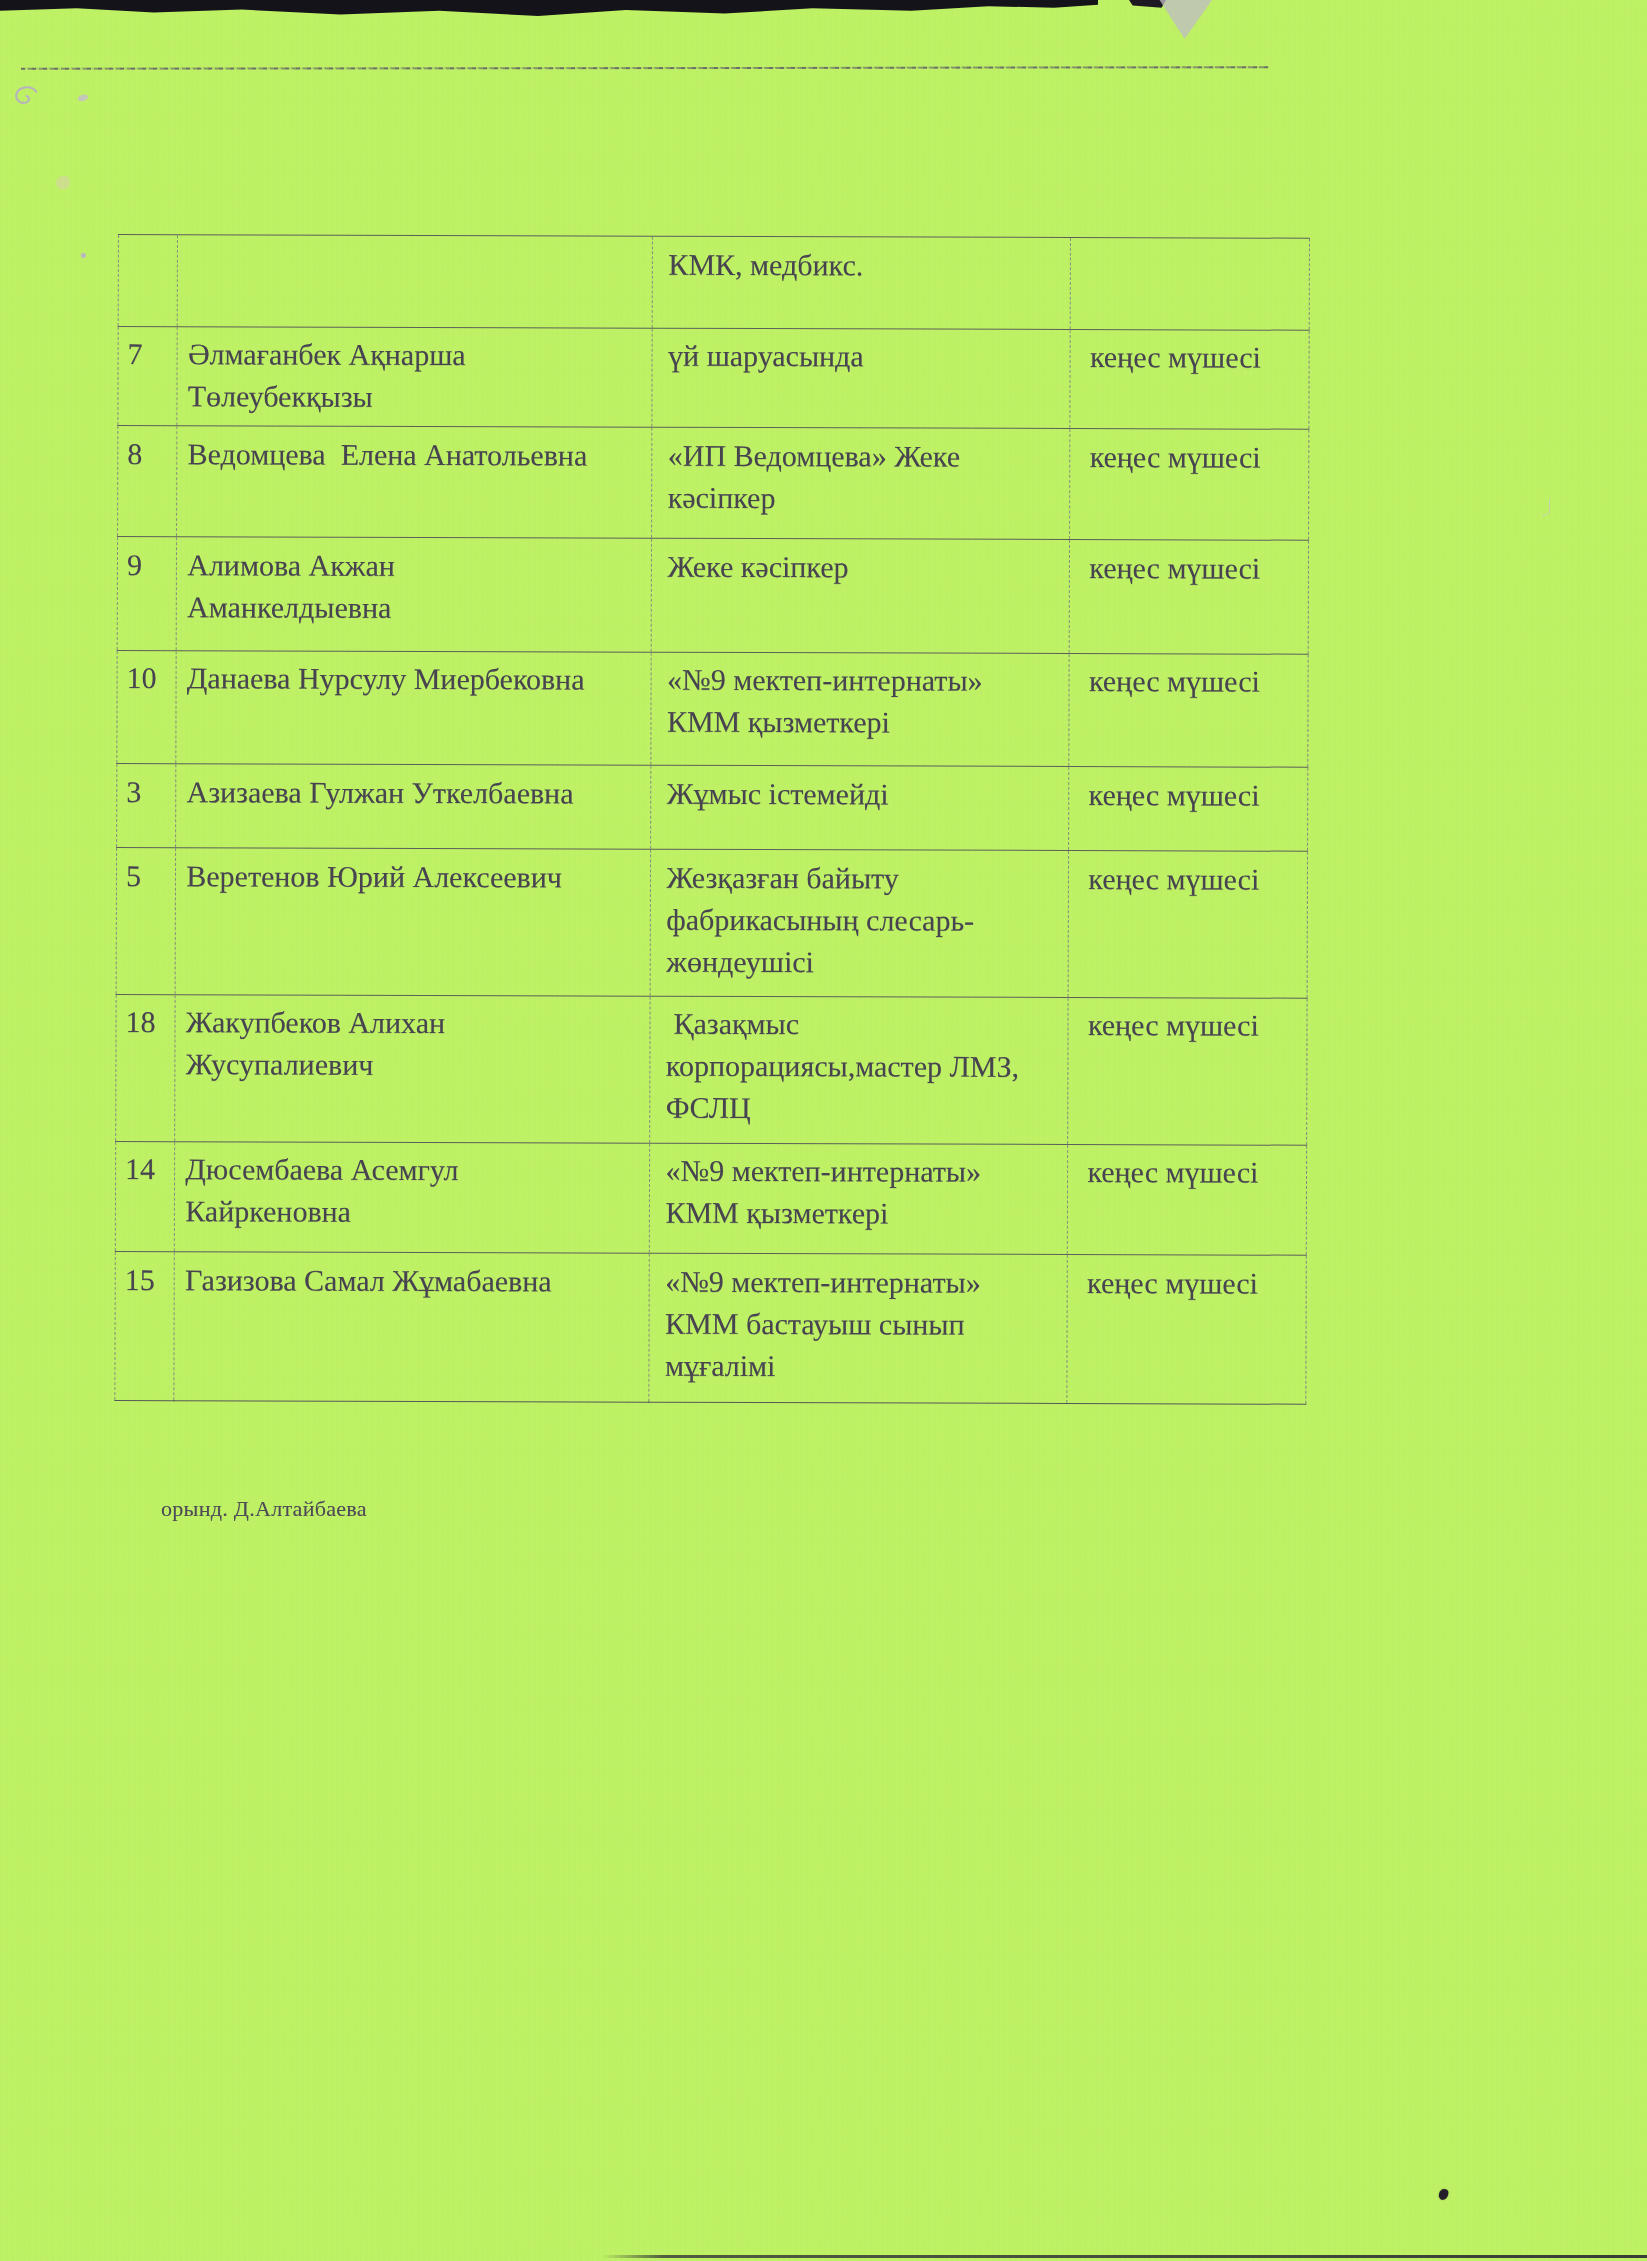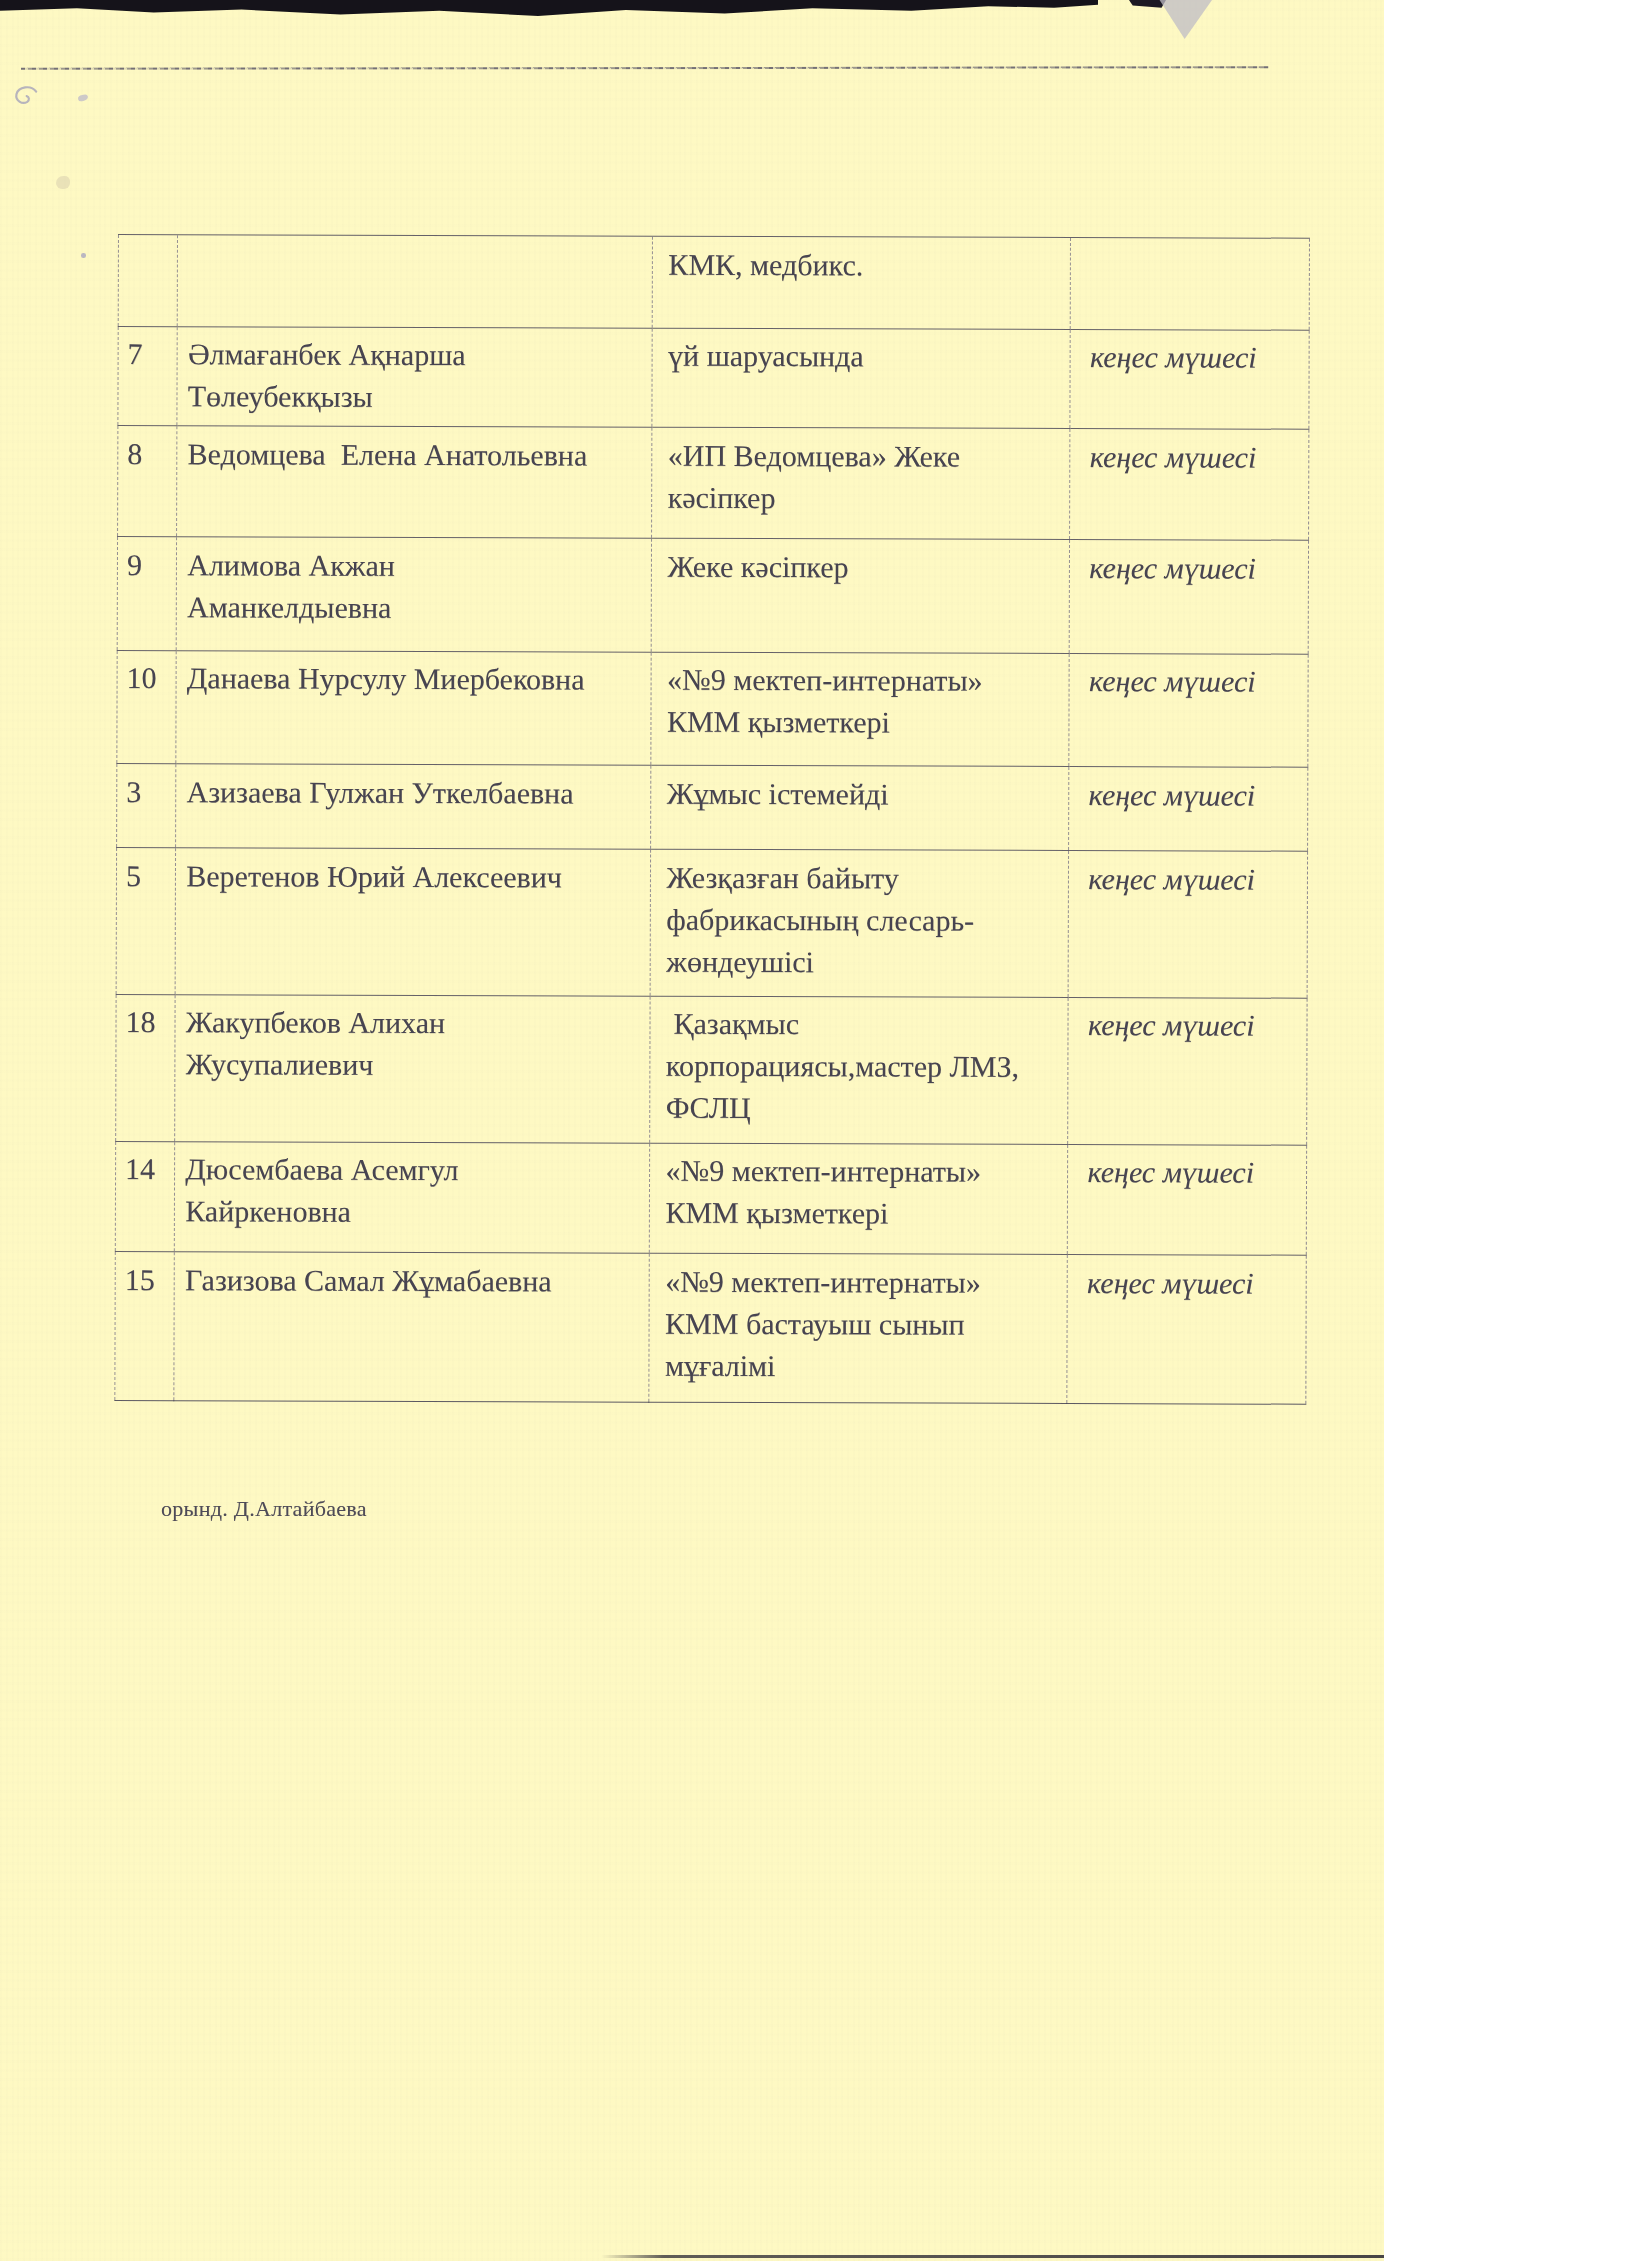--- a/index.html
+++ b/index.html
@@ -1,23 +1,23 @@
 <!DOCTYPE html>
 <html style="font-size:10.3px"><head>
 <meta charset="utf-8">
 <style>
   html, body {
     margin: 0;
     padding: 0;
   }
   .page {
     position: relative;
-    width: 1384px;
+    width: 1647px;
     height: 2261px;
-    background: #fef9c3;
+    background: #bef264;
     overflow: hidden;
     font-family: "Liberation Serif", "DejaVu Serif", serif;
     color: #474450;
   }
   .paper-texture {
     position: absolute;
     inset: 0;
     background-image:
       repeating-linear-gradient(90deg, rgba(120,114,132,0.015) 0 1.9px, rgba(0,0,0,0) 1.9px 5.8px),
       repeating-linear-gradient(0deg, rgba(150,144,160,0.012) 0 3.2px, rgba(0,0,0,0) 3.2px 9px);
@@ -122,21 +122,21 @@
     padding: 6.5px 7.8px 5.2px 10.3px;
     white-space: pre-wrap;
     overflow: hidden;
   }
   .members-table {
     border: 1.9px solid rgba(74,71,88,0.9);
     border-left: 1.3px dashed rgba(122,118,135,0.85);
     border-right: 1.3px dashed rgba(122,118,135,0.85);
   }
   .members-table td.cell-occ  { padding-left: 15.5px; }
-  .members-table td.cell-role { padding-left: 19.4px; font-style: italic; }
+  .members-table td.cell-role { padding-left: 19.4px; }
   .members-table td.cell-num  { padding-left: 9px; }
 
   tr.row-cont td { height: 79px; }
   tr.row-7  td { height: 87px; }
   tr.row-8  td { height: 98px; }
   tr.row-9  td { height: 101px; }
   tr.row-10 td { height: 101px; }
   tr.row-11 td { height: 71px; }
   tr.row-12 td { height: 134px; }
   tr.row-13 td { height: 134px; }

